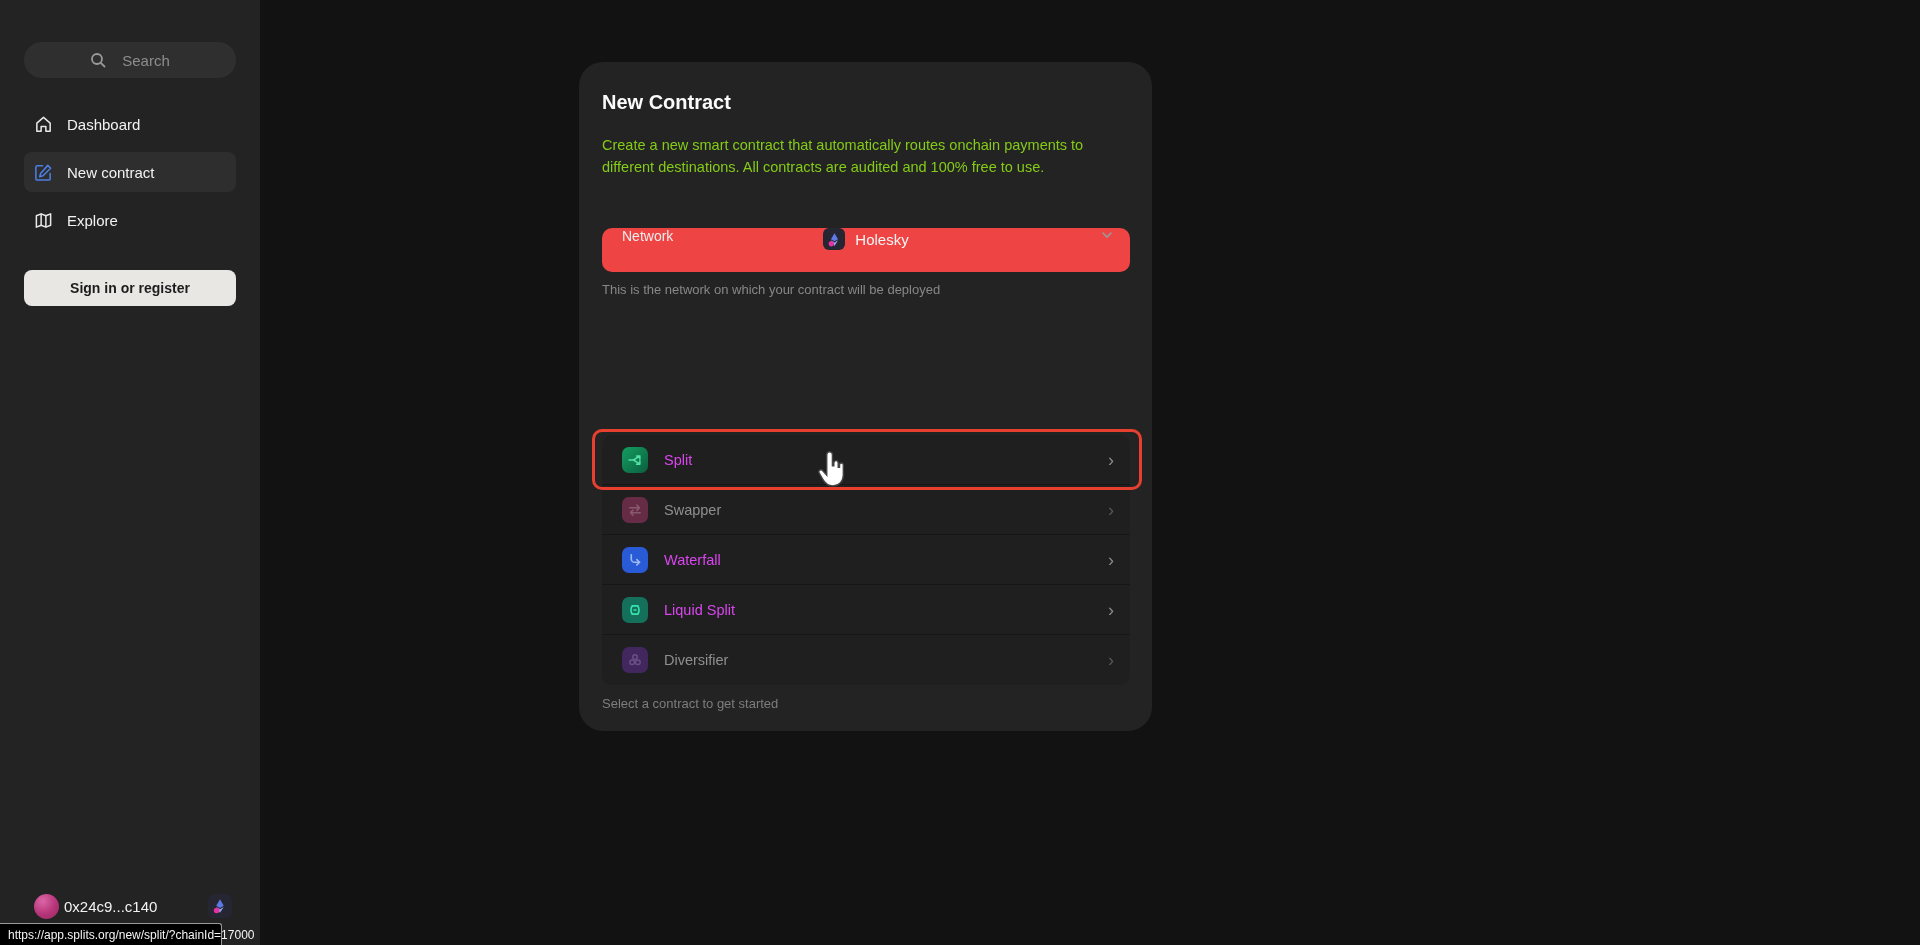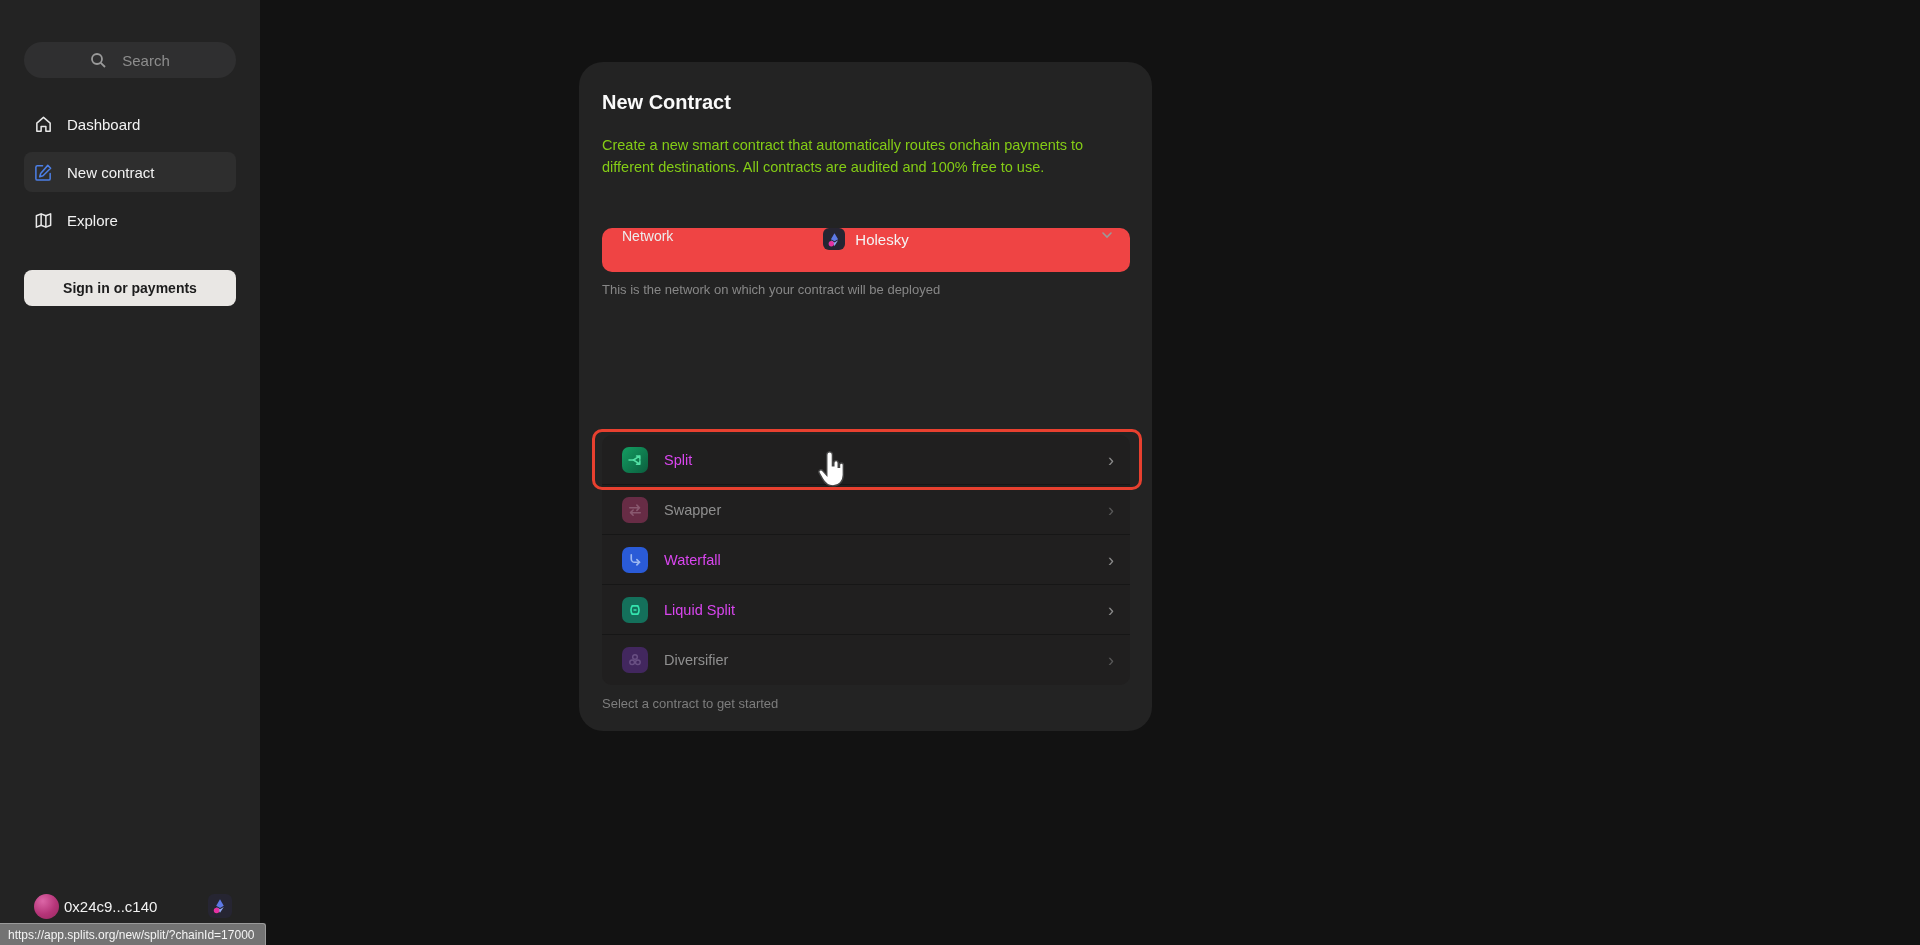--- a/index.html
+++ b/index.html
@@ -49,22 +49,22 @@
     background:radial-gradient(circle at 35% 28%, #dc66a7, #b53478 55%, #96295f 100%);
   }
   .addr { font-size:15px; color:#f2f2f2; margin-left:5px; }
   .account-net { margin-left:auto; margin-right:28px; cursor:pointer; }
 
   .eth-badge {
     border-radius:6px; background:#262532; display:flex; align-items:center; justify-content:center;
   }
 
   .url-bar {
-    position:absolute; left:0; bottom:0; height:22px; width:266px;
-    background:#737373; border-top:1px solid #9a9a9a; border-right:1px solid #9a9a9a;
+    position:absolute; left:0; bottom:0; height:22px; width:222px;
+    background:#000000; border-top:1px solid #9a9a9a; border-right:1px solid #9a9a9a;
     border-top-right-radius:3px;
     display:flex; align-items:center; padding:0 8px;
     font-size:12px; color:#f4f4f4; white-space:nowrap;
   }
 
   
   .modal {
     position:absolute; left:579px; top:62px; width:573px; height:669px;
     background:#232323; border-radius:24px;
   }
@@ -163,21 +163,21 @@
         <svg width="19" height="19" viewBox="0 0 20 20" fill="none" stroke="#e8e8e8" stroke-width="1.6" stroke-linejoin="round">
           <path d="M2.5 5 L7.5 3 L12.5 5 L17.5 3 V15 L12.5 17 L7.5 15 L2.5 17 Z"></path>
           <line x1="7.5" y1="3" x2="7.5" y2="15"></line>
             <line x1="12.5" y1="5" x2="12.5" y2="17"></line>
         </svg>
       </span>
       <span class="nav-label">Explore</span>
     </div>
   </nav>
 
-  <button class="signin-btn">Sign in or payments</button>
+  <button class="signin-btn">Sign in or register</button>
 
   <div class="account">
     <span class="avatar"></span>
     <span class="addr">0x24c9...c140</span>
     <span class="account-net eth-badge" style="width:24px;height:24px;">
       <svg width="18" height="18" viewBox="0 0 20 20" fill="none">
         <polygon points="10,2.5 14.2,9.6 10,12.2 5.8,9.6" fill="#5d79e6"></polygon>
         <polygon points="10,13.6 14.2,11 10,17.5 5.8,11" fill="#8fa5f0"></polygon>
         <circle cx="6.2" cy="15" r="3.1" fill="#e531a2"></circle>
       </svg>

